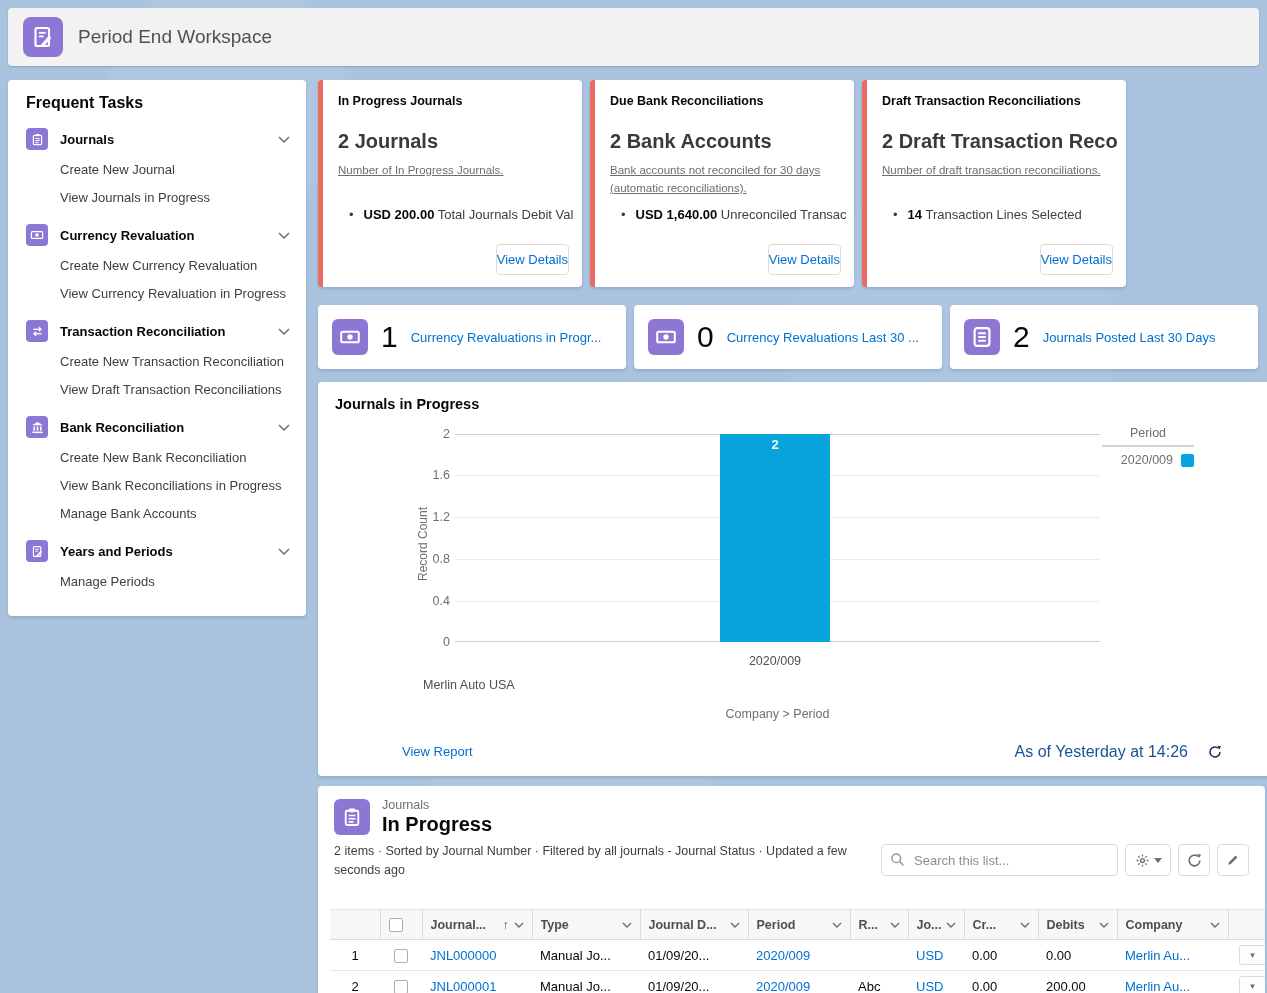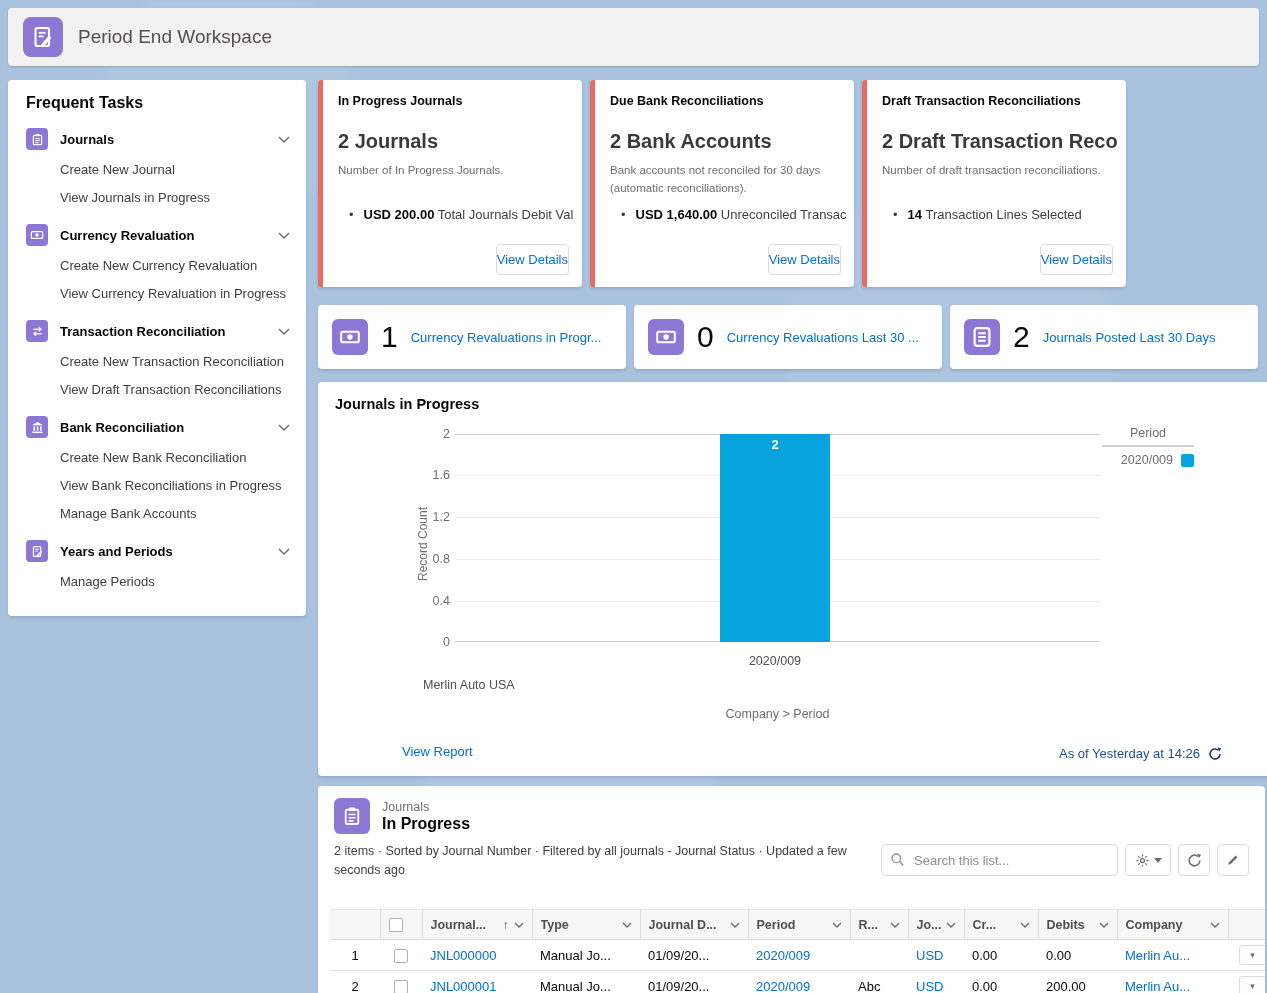--- a/index.html
+++ b/index.html
@@ -34,21 +34,21 @@
     display:flex; align-items:center; justify-content:center; flex:0 0 auto; }
   .group-label { font-size:13px; font-weight:700; color:#080707; flex:1; }
   .side-item { font-size:13px; color:#3e3e3c; padding:5px 0 5px 34px; line-height:18px; cursor:pointer; }
 
   
   .content { position:absolute; left:318px; top:80px; width:947px; }
   .kpi-row, .stat-row { display:flex; gap:8px; width:941px; }
   .kpi-card { position:relative; width:264px; height:207px; border-left:5px solid #ea6b60; }
   .kpi-title { position:absolute; top:14px; left:15px; right:12px; font-size:12.5px; font-weight:700; color:#080707; }
   .kpi-headline { position:absolute; top:50px; left:15px; right:8px; font-size:20px; font-weight:600; color:#3a3a39; white-space:nowrap; overflow:hidden; }
-  .kpi-desc { position:absolute; top:82px; left:15px; right:18px; font-size:11.5px; color:#706e6b; line-height:1.55; }
+  .kpi-desc { position:absolute; top:82px; left:15px; right:18px; font-size:11.5px; color:#706e6b; line-height:1.55;text-decoration:underline; }
   .kpi-bullet { position:absolute; top:127px; left:26px; right:8px; font-size:13px; color:#3e3e3c; white-space:nowrap; overflow:hidden; }
   .kpi-bullet .dot { margin-right:10px; }
   .kpi-bullet b { color:#080707; }
   .kpi-btn { position:absolute; right:13px; bottom:12px; padding:7px 0; background:#fff;
     border:1px solid #dddbda; border-radius:4px; color:#0070d2; font-size:13px; cursor:pointer;
     font-family:"Liberation Sans", sans-serif; }
 
   .stat-row { margin-top:18px; }
   .stat-card { width:308px; height:64px; display:flex; align-items:center; padding:0 14px; gap:13px; }
   .stat-icon { width:36px; height:36px; border-radius:6px; background:#8c77d4;
@@ -70,28 +70,28 @@
   .xtick { position:absolute; left:137px; top:272px; width:645px; }
   .xtick div { position:absolute; left:265px; width:110px; text-align:center; font-size:12.5px; color:#514f4d; }
   .group-lab { position:absolute; left:105px; top:296px; font-size:12.5px; color:#514f4d; }
   .axis-caption { position:absolute; left:137px; top:325px; width:645px; text-align:center; font-size:12.5px; color:#706e6b; }
   .legend { position:absolute; left:784px; top:44px; width:92px; }
   .legend-title { font-size:12.5px; color:#706e6b; text-align:center; padding-bottom:5px; border-bottom:2px solid #d4d2d0; }
   .legend-item { margin-top:6px; display:flex; align-items:center; justify-content:flex-end; gap:8px;
     font-size:12.5px; color:#706e6b; }
   .legend-swatch { width:13px; height:13px; border-radius:2px; background:#06a3dc; flex:0 0 auto; }
   .view-report { position:absolute; left:84px; bottom:17px; font-size:13px; color:#0070d2; cursor:pointer; }
-  .as-of { position:absolute; right:78px; bottom:15px; display:flex; align-items:center; gap:8px;
-    font-size:13px; color:#1b5297; }
+  .as-of { position:absolute; right:78px; bottom:15px; display:flex; align-items:center; gap:20px;
+    font-size:16px; color:#1b5297; }
 
   
   .table-card { position:relative; margin-top:10px; width:947px; height:230px; overflow:hidden; }
   .tc-head { position:absolute; left:16px; top:12px; display:flex; gap:12px; align-items:center; }
   .tc-entity { font-size:12.5px; color:#706e6b; }
-  .tc-view { font-size:16px; font-weight:700; color:#080707; margin-top:1px; }
+  .tc-view { font-size:20px; font-weight:700; color:#080707; margin-top:1px; }
   .tc-meta { position:absolute; left:16px; top:56px; width:560px; font-size:12.5px; color:#3e3e3c; line-height:1.55; }
   .tc-tools { position:absolute; right:16px; top:58px; display:flex; align-items:center; gap:7px; }
   .search-box { position:relative; width:237px; }
   .search-box input { width:237px; height:32px; border:1px solid #dddbda; border-radius:4px;
     padding:0 10px 0 32px; font-size:13px; color:#080707; font-family:"Liberation Sans", sans-serif; background:#fff; }
   .search-box input::placeholder { color:#8e8e8c; }
   .search-box svg { position:absolute; left:9px; top:8px; }
   .tool-btn { height:32px; background:#fff; border:1px solid #dddbda; border-radius:4px;
     display:flex; align-items:center; justify-content:center; cursor:pointer; color:#706e6b; }
   .tool-btn.sq { width:32px; }

